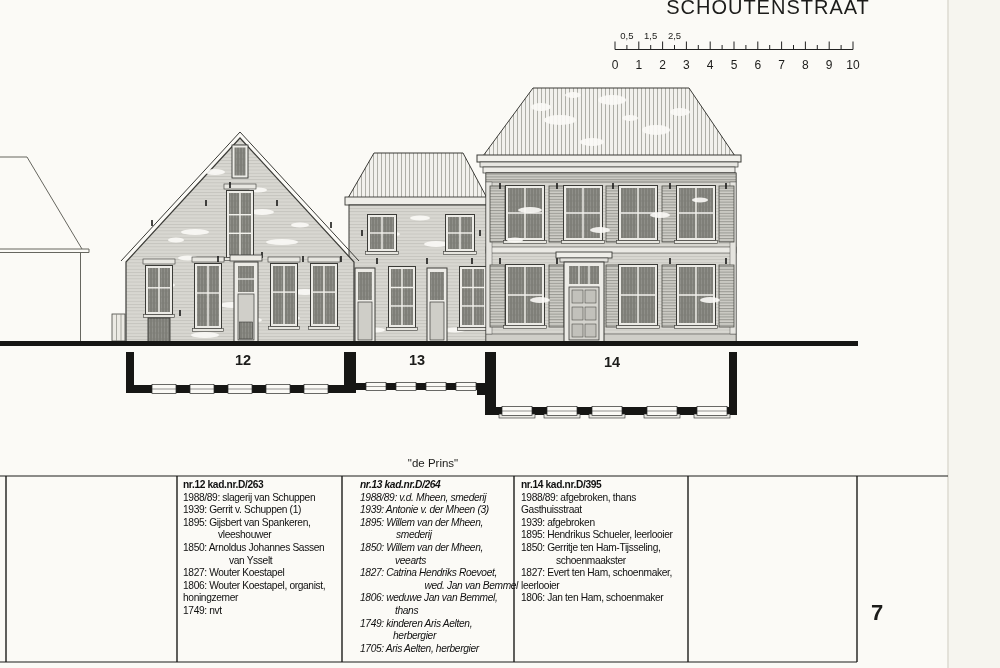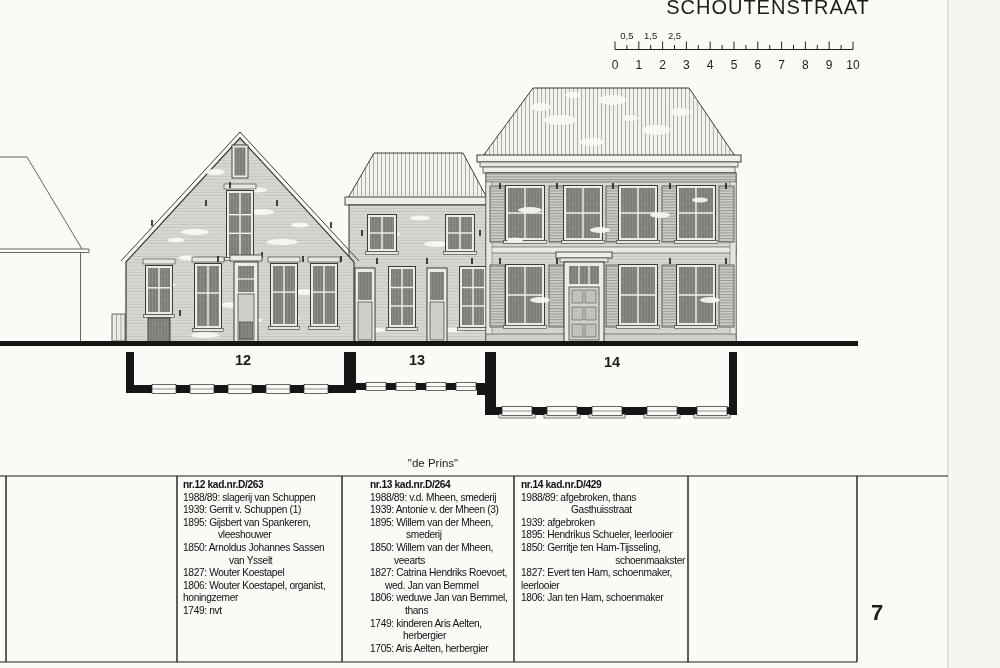--- a/index.html
+++ b/index.html
@@ -411,44 +411,44 @@
       <div class="tline">1895: Gijsbert van Spankeren,</div>
       <div class="tline cont" style="margin-left: 35px;">vleeshouwer</div>
       <div class="tline">1850: Arnoldus Johannes Sassen</div>
       <div class="tline cont" style="margin-left: 46px;">van Ysselt</div>
       <div class="tline">1827: Wouter Koestapel</div>
       <div class="tline">1806: Wouter Koestapel, organist,</div>
       <div class="tline cont" style="">honingzemer</div>
       <div class="tline">1749: nvt</div>
     </div>
 </div>
-<div class="hcol" style="left:370px;width:158px;">
+<div class="hcol" style="left:360px;width:158px;font-style:italic;">
   <div class="hdr">nr.13 kad.nr.D/264</div>
   <div class="entries">
       <div class="tline">1988/89: v.d. Mheen, smederij</div>
       <div class="tline">1939: Antonie v. der Mheen (3)</div>
       <div class="tline">1895: Willem van der Mheen,</div>
       <div class="tline cont" style="margin-left: 36px;">smederij</div>
       <div class="tline">1850: Willem van der Mheen,</div>
-      <div class="tline cont" style="margin-left: 24px;">veearts</div>
+      <div class="tline cont" style="margin-left: 35px;">veearts</div>
       <div class="tline">1827: Catrina Hendriks Roevoet,</div>
-      <div class="tline cont" style="margin-left: 15px;">wed. Jan van Bemmel</div>
+      <div class="tline cont" style="margin-left: 25px; text-align: right;">wed. Jan van Bemmel</div>
       <div class="tline">1806: weduwe Jan van Bemmel,</div>
       <div class="tline cont" style="margin-left: 35px;">thans</div>
       <div class="tline">1749: kinderen Aris Aelten,</div>
       <div class="tline cont" style="margin-left: 33px;">herbergier</div>
       <div class="tline">1705: Aris Aelten, herbergier</div>
     </div>
 </div>
 <div class="hcol" style="left:521px;width:164px;">
-  <div class="hdr">nr.14 kad.nr.D/429</div>
+  <div class="hdr">nr.14 kad.nr.D/395</div>
   <div class="entries">
       <div class="tline">1988/89: afgebroken, thans</div>
-      <div class="tline cont" style="margin-left: 50px;">Gasthuisstraat</div>
+      <div class="tline cont" style="">Gasthuisstraat</div>
       <div class="tline">1939: afgebroken</div>
       <div class="tline">1895: Hendrikus Schueler, leerlooier</div>
       <div class="tline">1850: Gerritje ten Ham-Tijsseling,</div>
-      <div class="tline cont" style="margin-left: 35px; text-align: right;">schoenmaakster</div>
+      <div class="tline cont" style="margin-left: 35px;">schoenmaakster</div>
       <div class="tline">1827: Evert ten Ham, schoenmaker,</div>
       <div class="tline cont" style="">leerlooier</div>
       <div class="tline">1806: Jan ten Ham, schoenmaker</div>
     </div>
 </div>
 
 </body></html>

